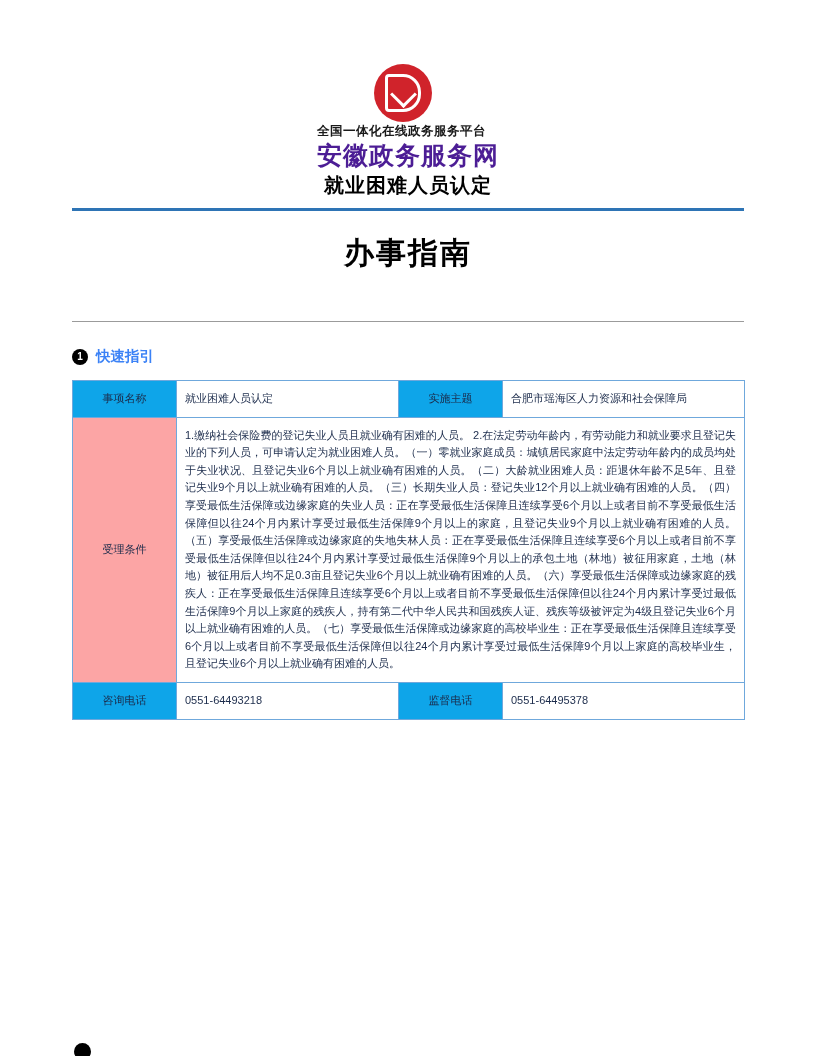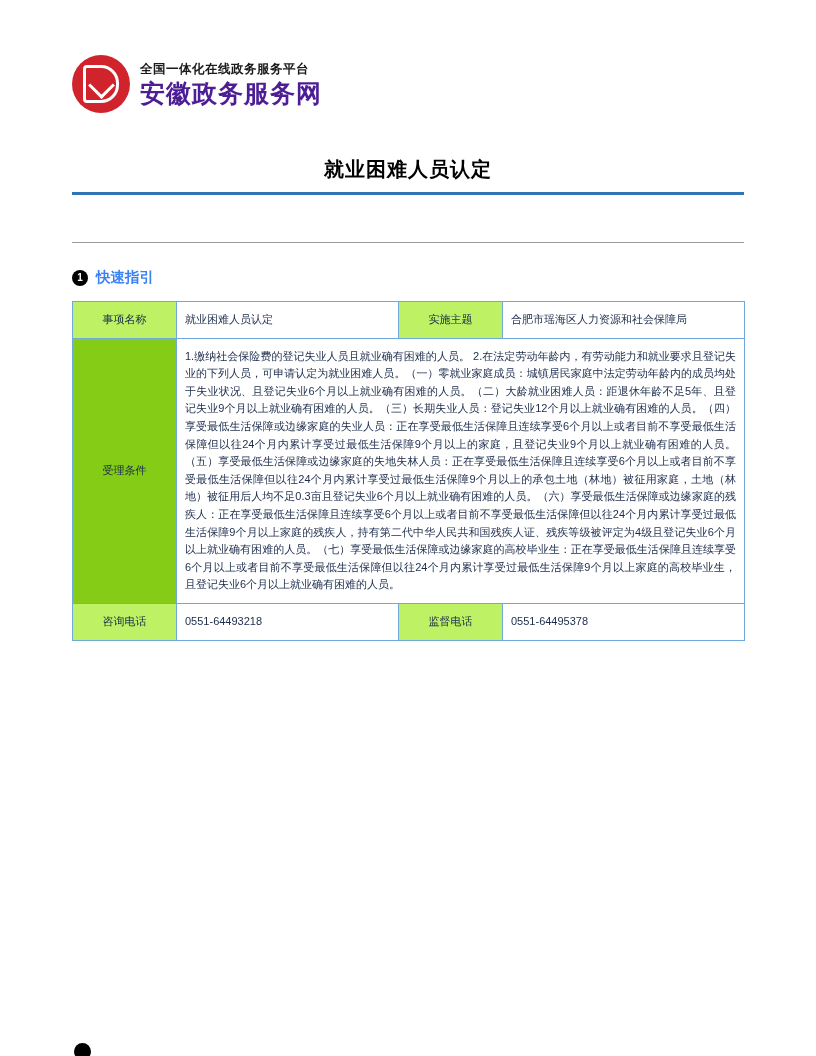--- a/index.html
+++ b/index.html
@@ -20,22 +20,23 @@
     height: 1056px;
     box-sizing: border-box;
     padding: 0 72px;
     position: relative;
   }
 
   
   .logo-block {
     display: flex;
     align-items: center;
-    padding-top: 48px;
+    padding-top: 64px;
     height: 72px;
+    flex-direction: column;
   }
   .logo-mark {
     width: 58px;
     height: 58px;
     border-radius: 50%;
     background: #d0232b;
     position: relative;
     flex: 0 0 auto;
     margin-right: 10px;
   }
@@ -143,38 +144,38 @@
   }
   table.info td {
     border: 1px solid #6fa8dc;
     vertical-align: middle;
     padding: 9px 8px;
     font-size: 11px;
     color: #1b2b4b;
     line-height: 1.6;
   }
   td.label {
-    background: #bef264;
+    background: #0ea5e9;
     text-align: center;
     color: #203864;
     width: 104px;
   }
   td.value {
     background: #ffffff;
     color: #1b2b4b;
   }
   td.cond {
     padding: 14px 14px;
     line-height: 2.25;
     text-align: justify;
     font-size: 11px;
     color: #1b2b4b;
   }
   td.label-tall {
-    background: #84cc16;
+    background: #fca5a5;
     text-align: center;
     color: #203864;
     vertical-align: middle;
   }
 
   
   .next-bullet {
     position: absolute;
     left: 74px;
     bottom: -4px;
@@ -192,20 +193,21 @@
   <div class="logo-block">
     <div class="logo-mark"></div>
     <div class="logo-text">
       <div class="logo-sub">全国一体化在线政务服务平台</div>
       <div class="logo-main">安徽政务服务网</div>
     </div>
   </div>
 
   <div class="doc-title">就业困难人员认定</div>
   <hr class="blue-rule">
+  <div class="doc-subtitle">办事指南</div>
   <hr class="gray-rule">
 
   <div class="section-head">
     <div class="section-num">1</div>
     <div class="section-title">快速指引</div>
   </div>
 
   <table class="info">
     <colgroup>
       <col style="width:104px">

